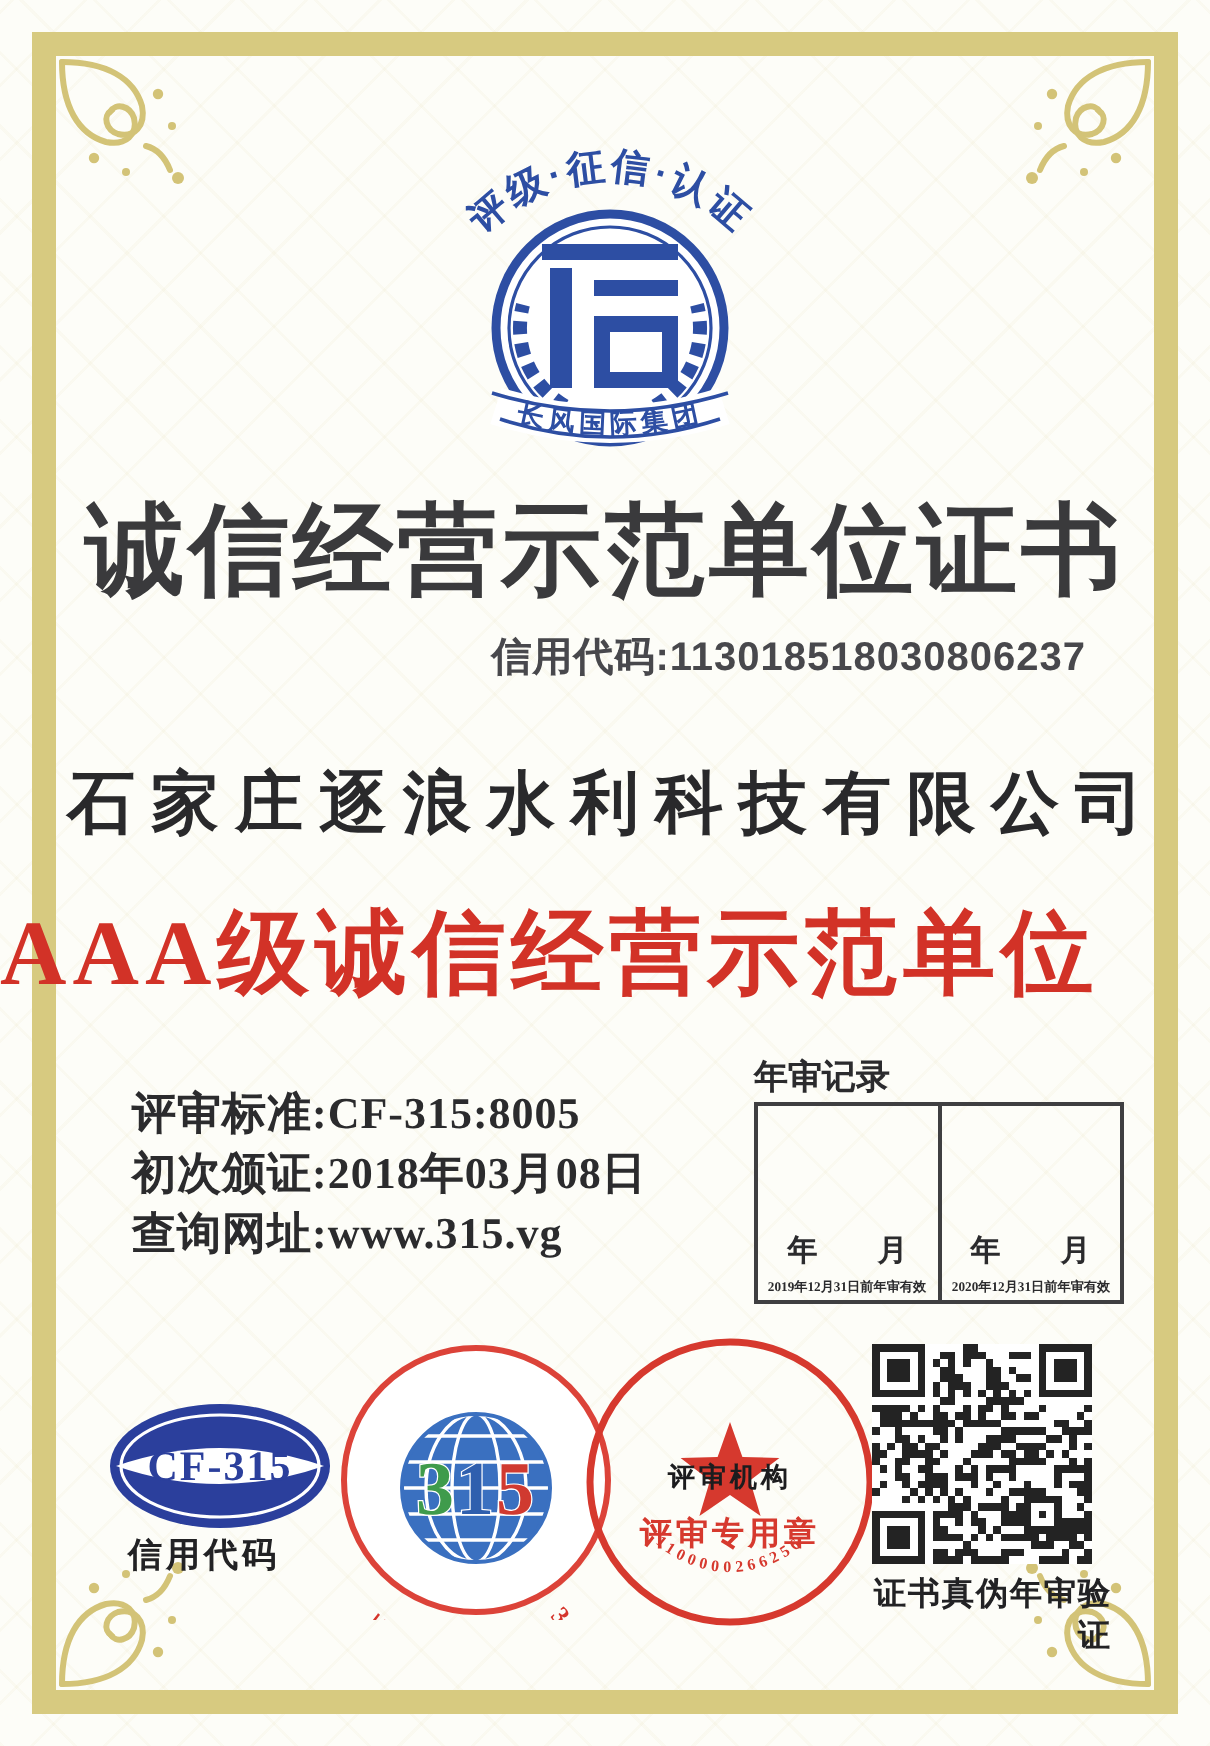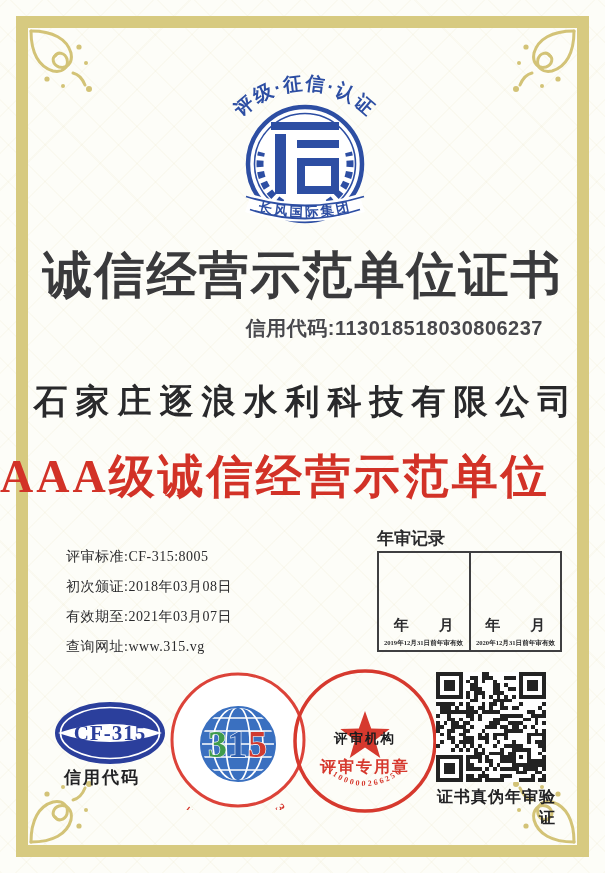--- a/index.html
+++ b/index.html
@@ -19,21 +19,21 @@
          font-family:Liberation Mono, monospace;font-weight:bold;font-size:50px;
          letter-spacing:2px;color:#3a3a3c;}
   .credit{position:absolute;right:62px;top:315px;font-family:"Liberation Sans", sans-serif;
           font-weight:bold;font-size:20px;color:#48484c;letter-spacing:0.5px;}
   .company{position:absolute;left:0;right:0;top:379px;text-align:center;
            font-family:"Liberation Sans", sans-serif;font-weight:bold;font-size:34px;
            letter-spacing:8px;text-indent:8px;color:#29292b;}
   .rating{position:absolute;left:0;right:0;top:446px;
           font-weight:bold;font-size:46px;letter-spacing:3px;color:#d23227;}
   .details{position:absolute;left:66px;top:546px;}
-  .details .line{font-weight:normal;font-size:14px;color:#2b2b2d;line-height:22px;
+  .details .line{font-weight:bold;font-size:22px;color:#2b2b2d;line-height:22px;
                  margin-bottom:8px;letter-spacing:0.5px;}
   .review-label{position:absolute;left:377px;top:527px;font-weight:bold;font-size:17px;color:#2b2b2d;}
   .review-table{position:absolute;left:377px;top:551px;width:181px;height:97px;
                 border:2px solid #3f3f41;display:flex;}
   .review-cell{position:relative;flex:1;}
   .review-cell:first-child{border-right:2px solid #3f3f41;}
   .review-ym{position:absolute;left:0;right:0;bottom:15px;text-align:center;
              font-weight:bold;font-size:15px;color:#2b2b2d;}
   .review-note{position:absolute;left:-21%;bottom:2px;width:142%;text-align:center;
                font-weight:bold;font-size:10px;color:#2b2b2d;transform:scale(0.66);
@@ -141,21 +141,20 @@
   </svg>
 
   <div class="title">诚信经营示范单位证书</div>
   <div class="credit">信用代码:113018518030806237</div>
   <div class="company">石家庄逐浪水利科技有限公司</div>
   <div class="rating">AAA级诚信经营示范单位</div>
 
   <div class="details">
     <div class="line">评审标准:CF-315:8005</div>
     <div class="line">初次颁证:2018年03月08日</div>
-    <div class="line">有效期至:2021年03月07日</div>
     <div class="line">查询网址:www.315.vg</div>
   </div>
 
   <div class="review-label">年审记录</div>
   <div class="review-table">
     <div class="review-cell">
       <div class="review-ym">年　　月</div>
       <div class="review-note">2019年12月31日前年审有效</div>
     </div>
     <div class="review-cell">

